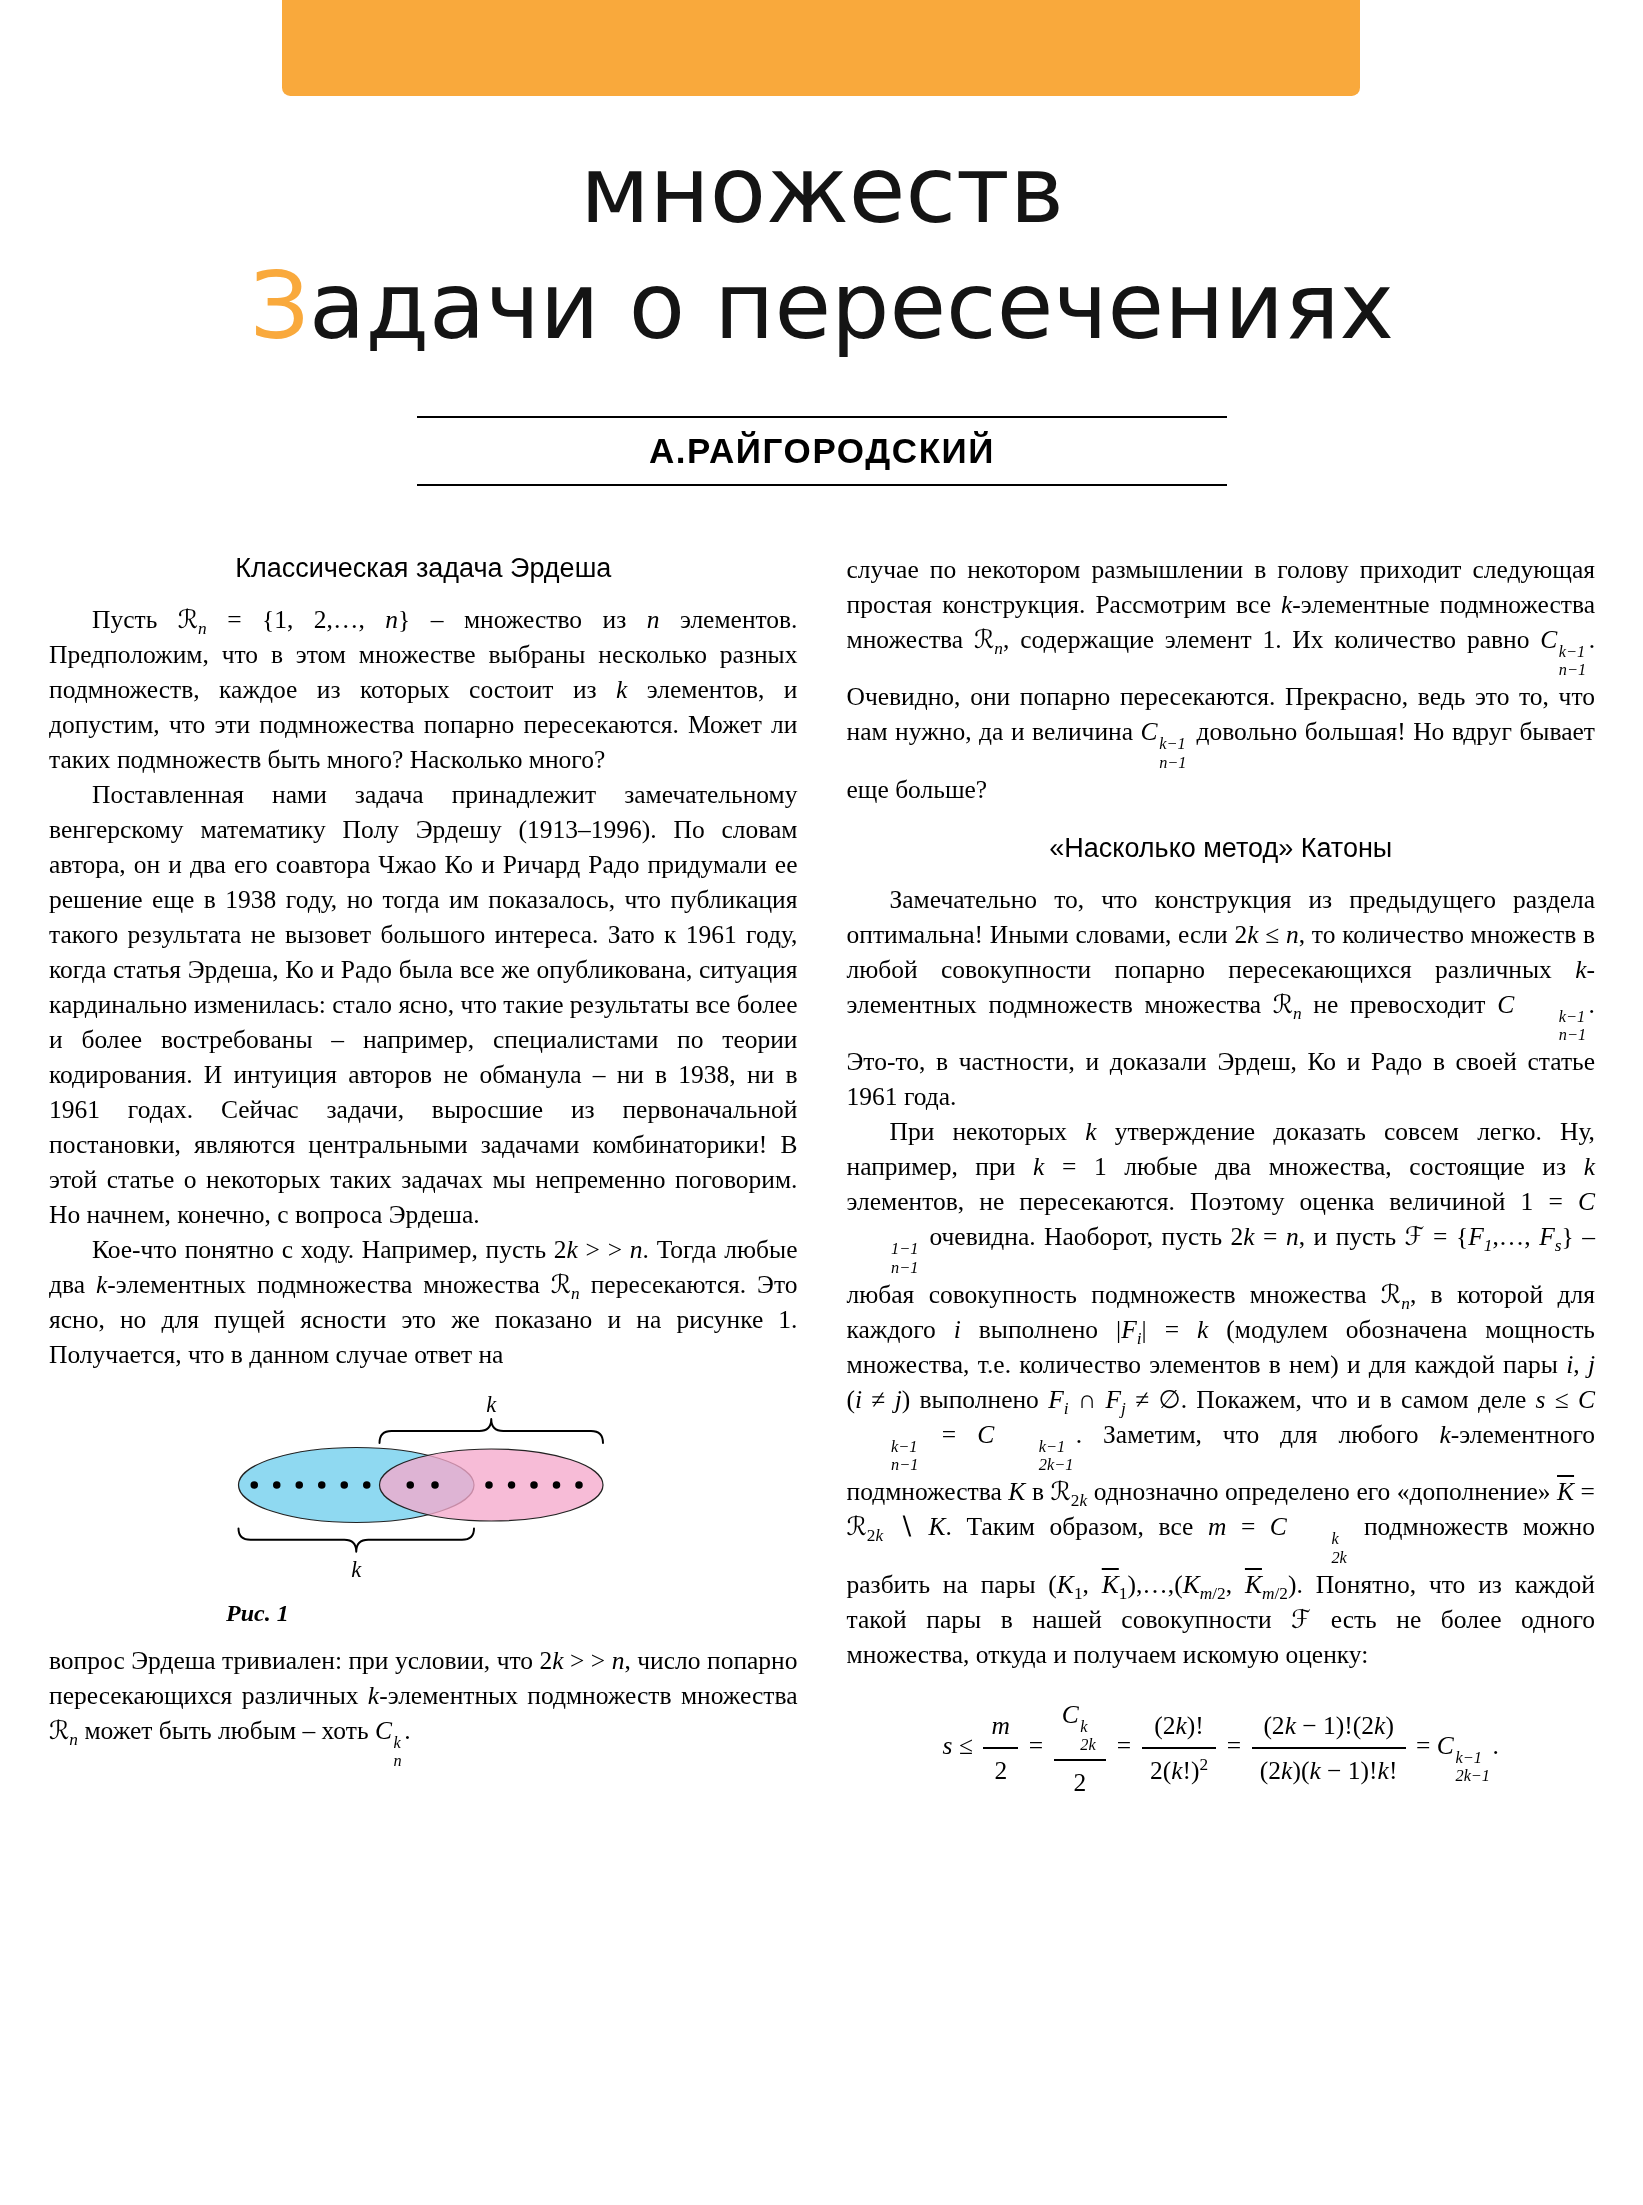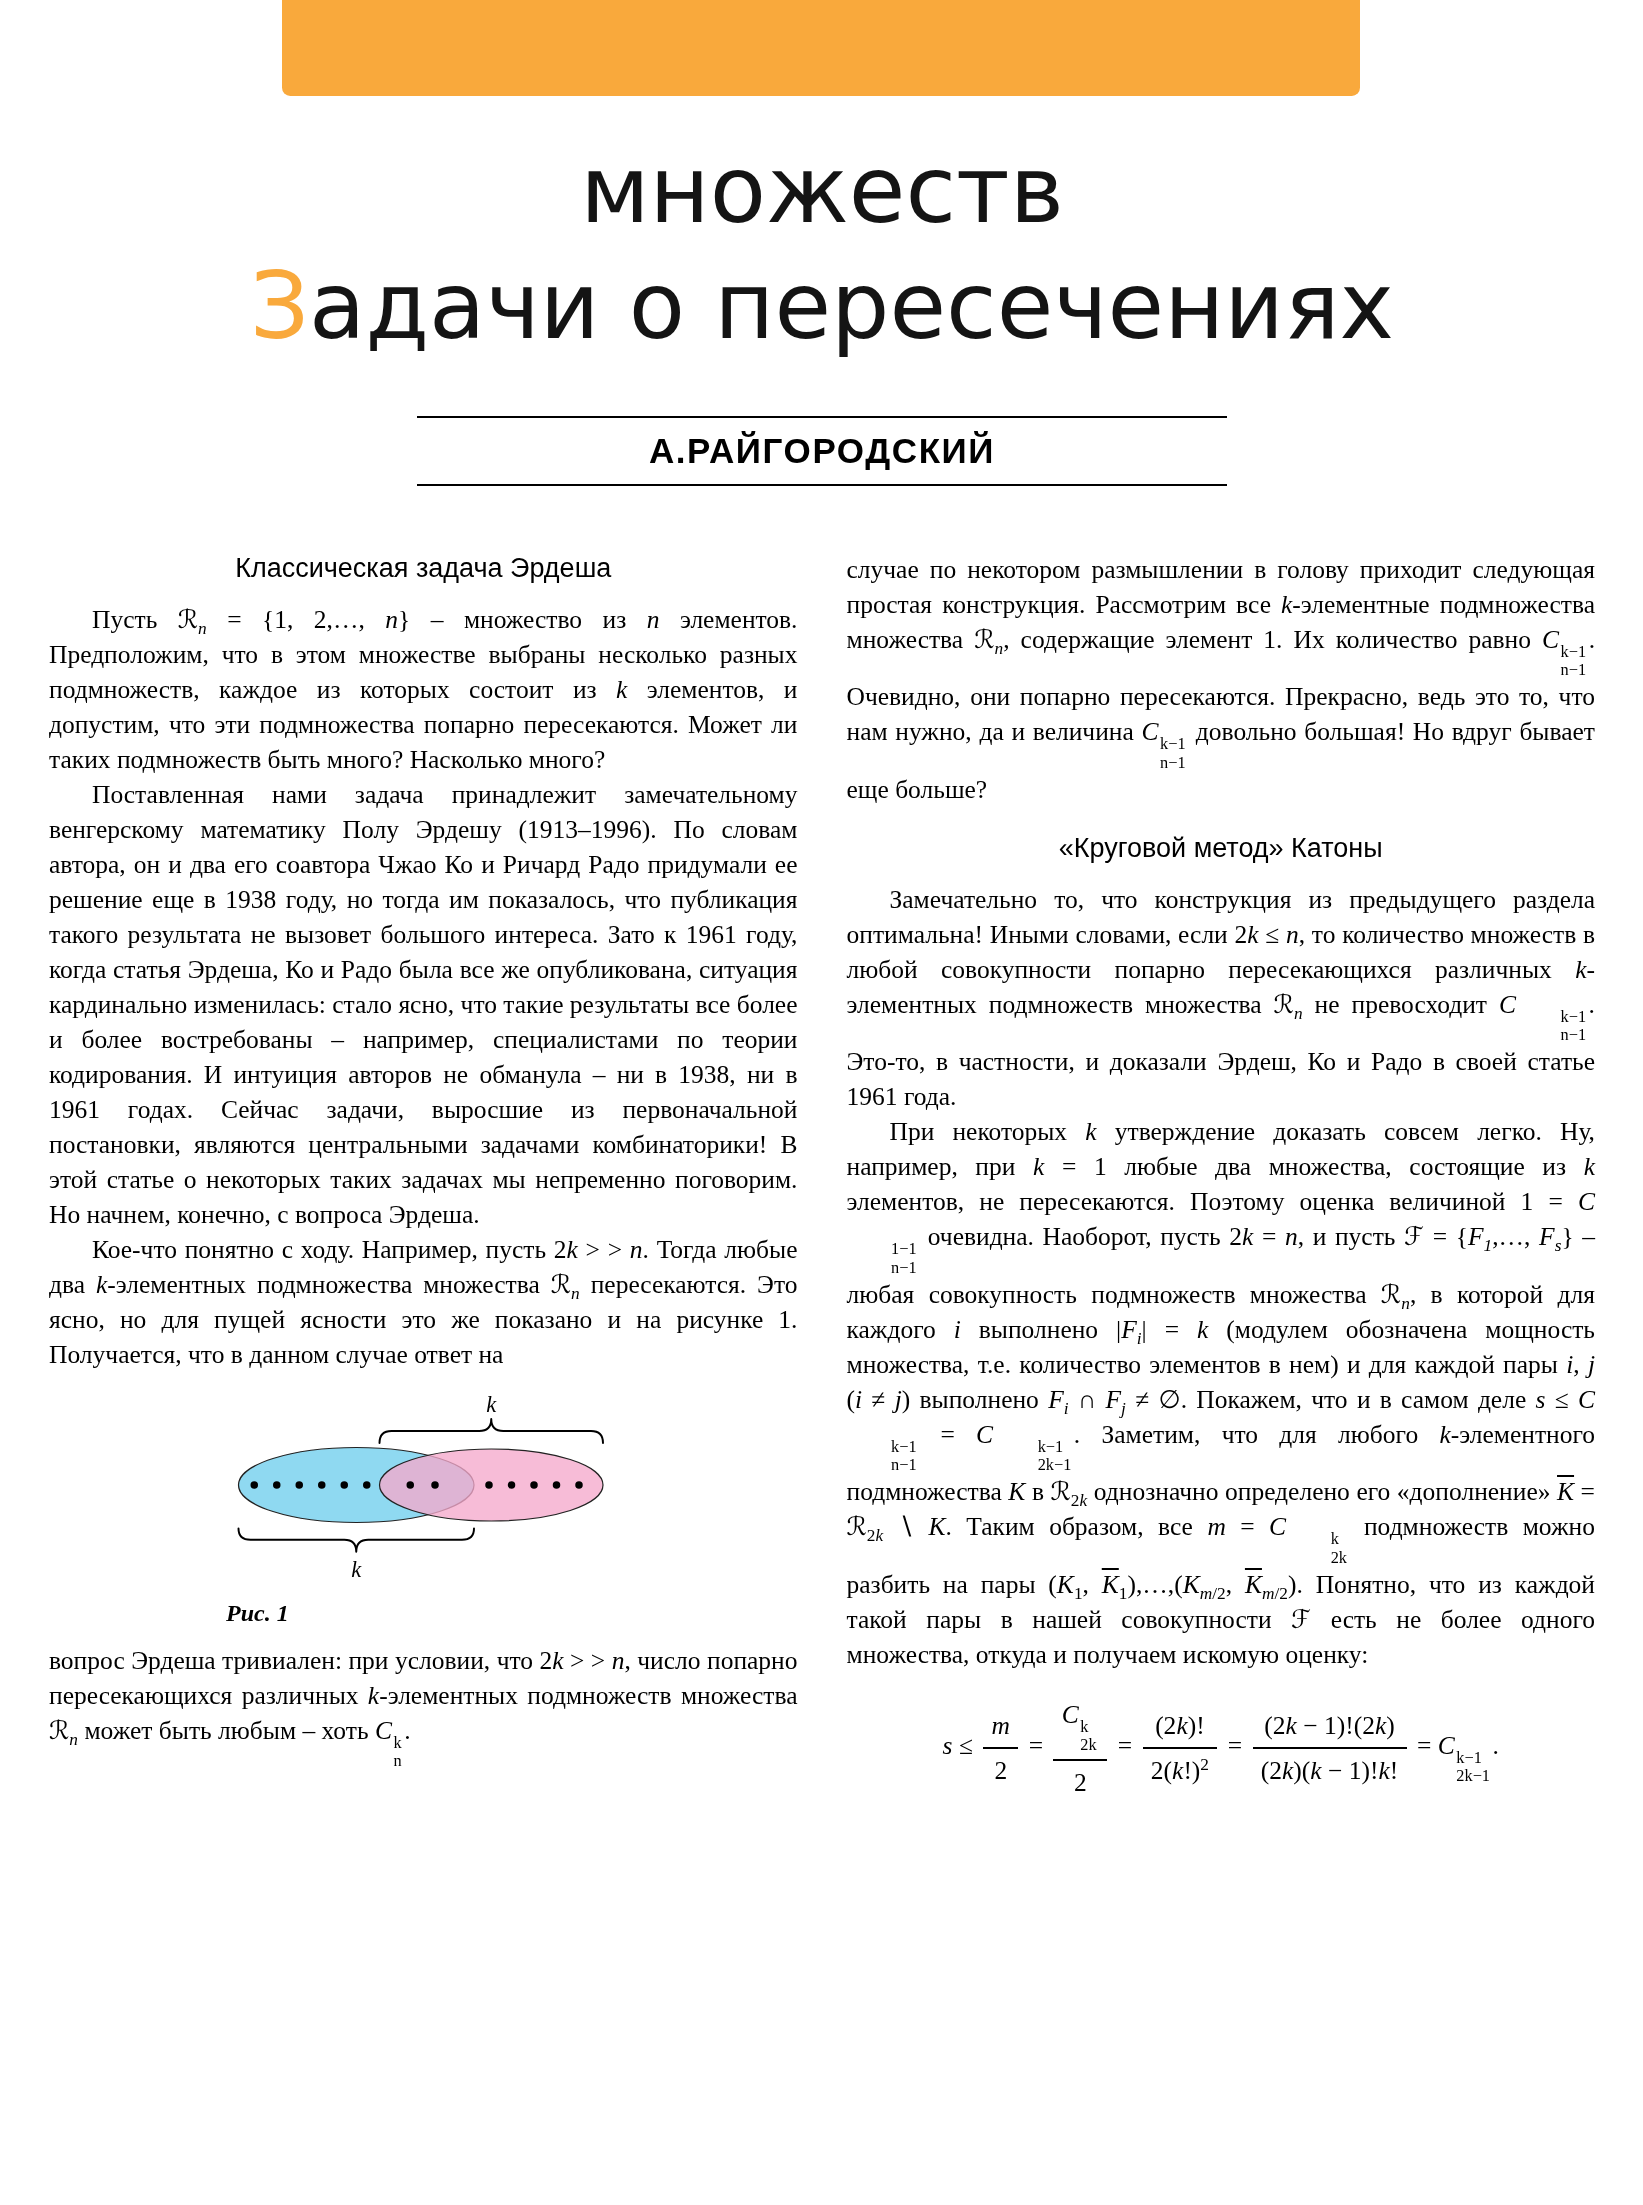--- a/index.html
+++ b/index.html
@@ -36,21 +36,21 @@
     font-family:"Liberation Sans","DejaVu Sans",sans-serif;
     font-size:27px;font-weight:400;text-align:center;line-height:1.25;
     margin:25px 0 16.4px;
   }
   .col p{text-indent:43px;}
   .col p.noindent{text-indent:0;}
   sub,sup{font-size:0.68em;line-height:0;}
   .ss{
     display:inline-flex;flex-direction:column;align-items:flex-start;
     font-size:0.64em;line-height:1.12;vertical-align:-0.55em;
-    margin:0 2.5px 0 1.6px;
+    font-style:italic;margin:0 2.5px 0 1.6px;
   }
   .ss span{display:block;}
   .bar{text-decoration:overline;}
   figure{margin:20px 0 3.3px;text-align:center;}
   .fig-svg{width:450px;height:auto;display:inline-block;}
   .caption{font-style:italic;font-size:24px;text-align:left;margin:0 0 11.5px 177px;font-weight:bold;}
   .display-formula{text-align:center;font-size:25.5px;margin:25px 0 21.4px;text-indent:0;}
   .frac{display:inline-block;vertical-align:middle;text-align:center;margin:0 4.1px;}
   .frac .num{display:block;border-bottom:2.1px solid #000;padding:0 8.2px 4.1px;}
   .frac .den{display:block;padding:4.1px 8.2px 0;}
@@ -118,21 +118,21 @@
     </div>
 
     <div class="col">
       <p class="noindent">случае по некотором размышлении в голову приходит следующая простая конструкция. Рассмотрим все <i>k</i>-элементные подмножества множества ℛ<sub><i>n</i></sub>, содержащие элемент 1. Их количество равно <i>C</i><span class="ss">
             <span>k−1</span>
             <span>n−1</span>
           </span>. Очевидно, они попарно пересекаются. Прекрасно, ведь это то, что нам нужно, да и величина <i>C</i><span class="ss">
             <span>k−1</span>
             <span>n−1</span>
           </span> довольно большая! Но вдруг бывает еще больше?</p>
-      <h2>«Круговой метод» Катоны</h2>
+      <h2>«Насколько метод» Катоны</h2>
       <p>Замечательно то, что конструкция из предыдущего раздела оптимальна! Иными словами, если 2<i>k</i> ≤ <i>n</i>, то количество множеств в любой совокупности попарно пересекающихся различных <i>k</i>-элементных подмножеств множества ℛ<sub><i>n</i></sub> не превосходит <i>C</i><span class="ss">
             <span>k−1</span>
             <span>n−1</span>
           </span>. Это-то, в частности, и доказали Эрдеш, Ко и Радо в своей статье 1961 года.</p>
       <p>При некоторых <i>k</i> утверждение доказать совсем легко. Ну, например, при <i>k</i> = 1 любые два множества, состоящие из <i>k</i> элементов, не пересекаются. Поэтому оценка величиной 1 = <i>C</i><span class="ss">
             <span>1−1</span>
             <span>n−1</span>
           </span> очевидна. Наоборот, пусть 2<i>k</i> = <i>n</i>, и пусть ℱ = {<i>F</i><sub><i>1</i></sub>,…, <i>F</i><sub><i>s</i></sub>} – любая совокупность подмножеств множества ℛ<sub><i>n</i></sub>, в которой для каждого <i>i</i> выполнено |<i>F</i><sub><i>i</i></sub>| = <i>k</i> (модулем обозначена мощность множества, т.е. количество элементов в нем) и для каждой пары <i>i</i>, <i>j</i> (<i>i</i> ≠ <i>j</i>) выполнено <i>F</i><sub><i>i</i></sub> ∩ <i>F</i><sub><i>j</i></sub> ≠ ∅. Покажем, что и в самом деле <i>s</i> ≤ <i>C</i><span class="ss">
             <span>k−1</span>
             <span>n−1</span>

